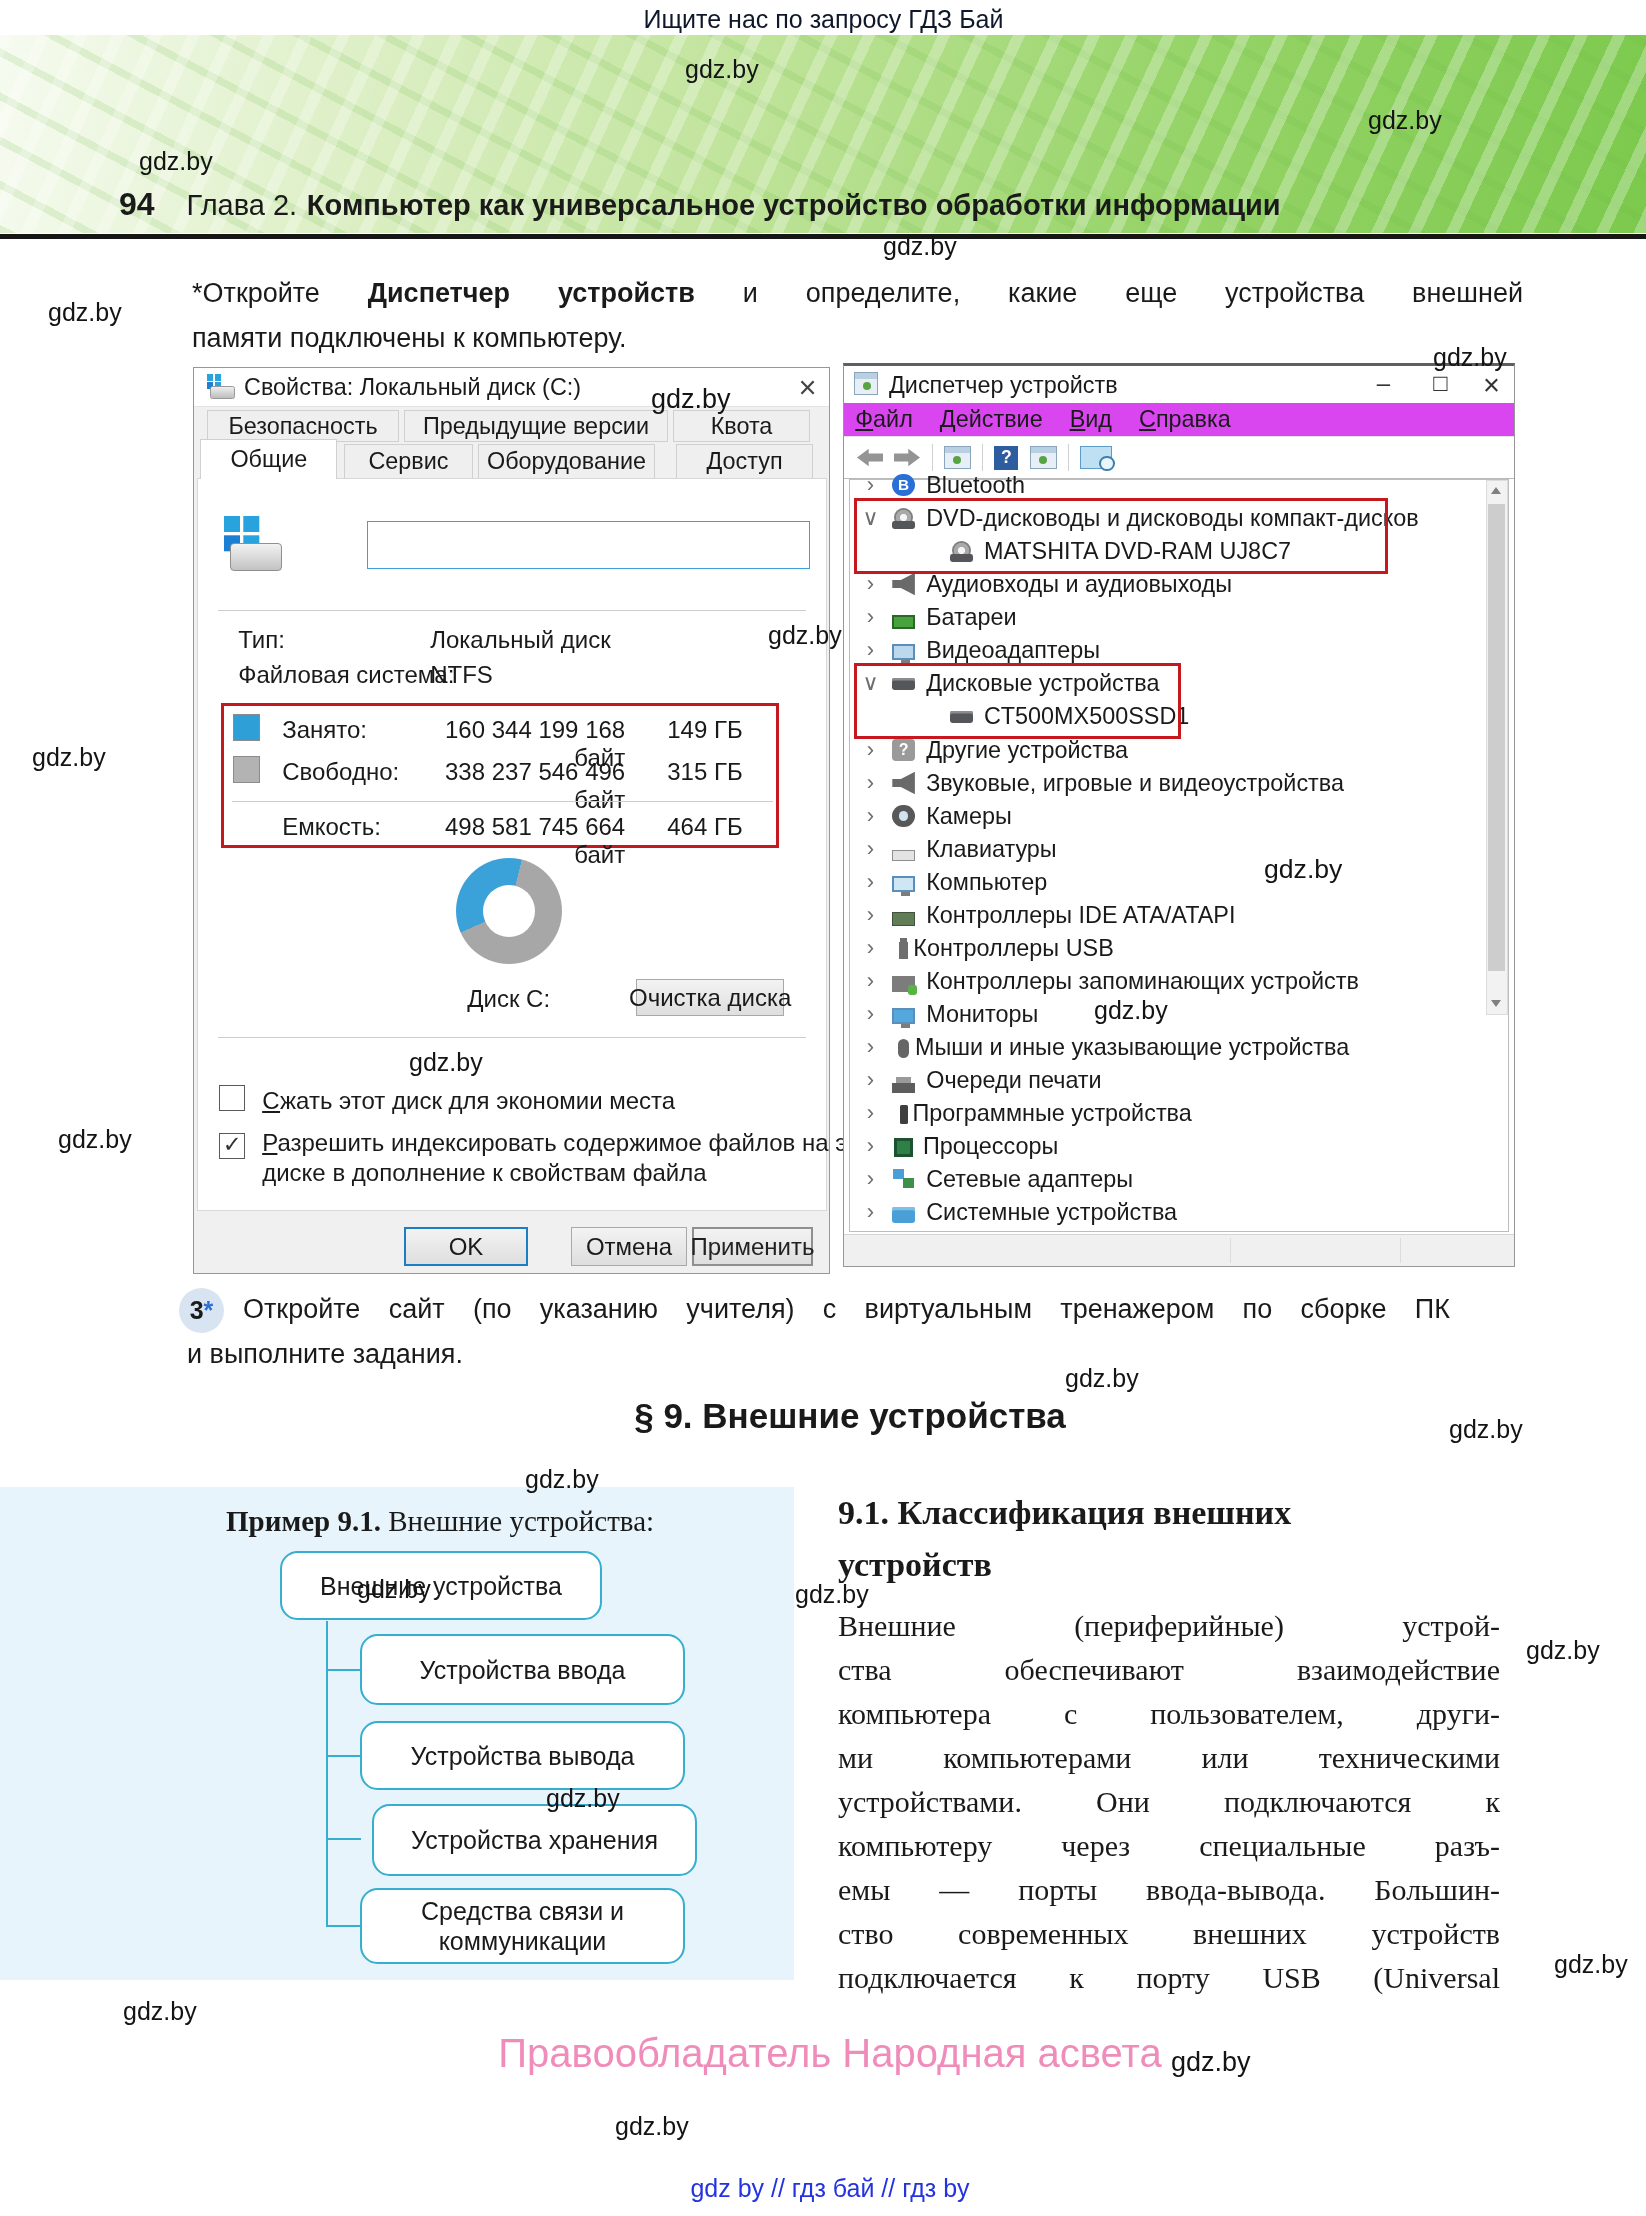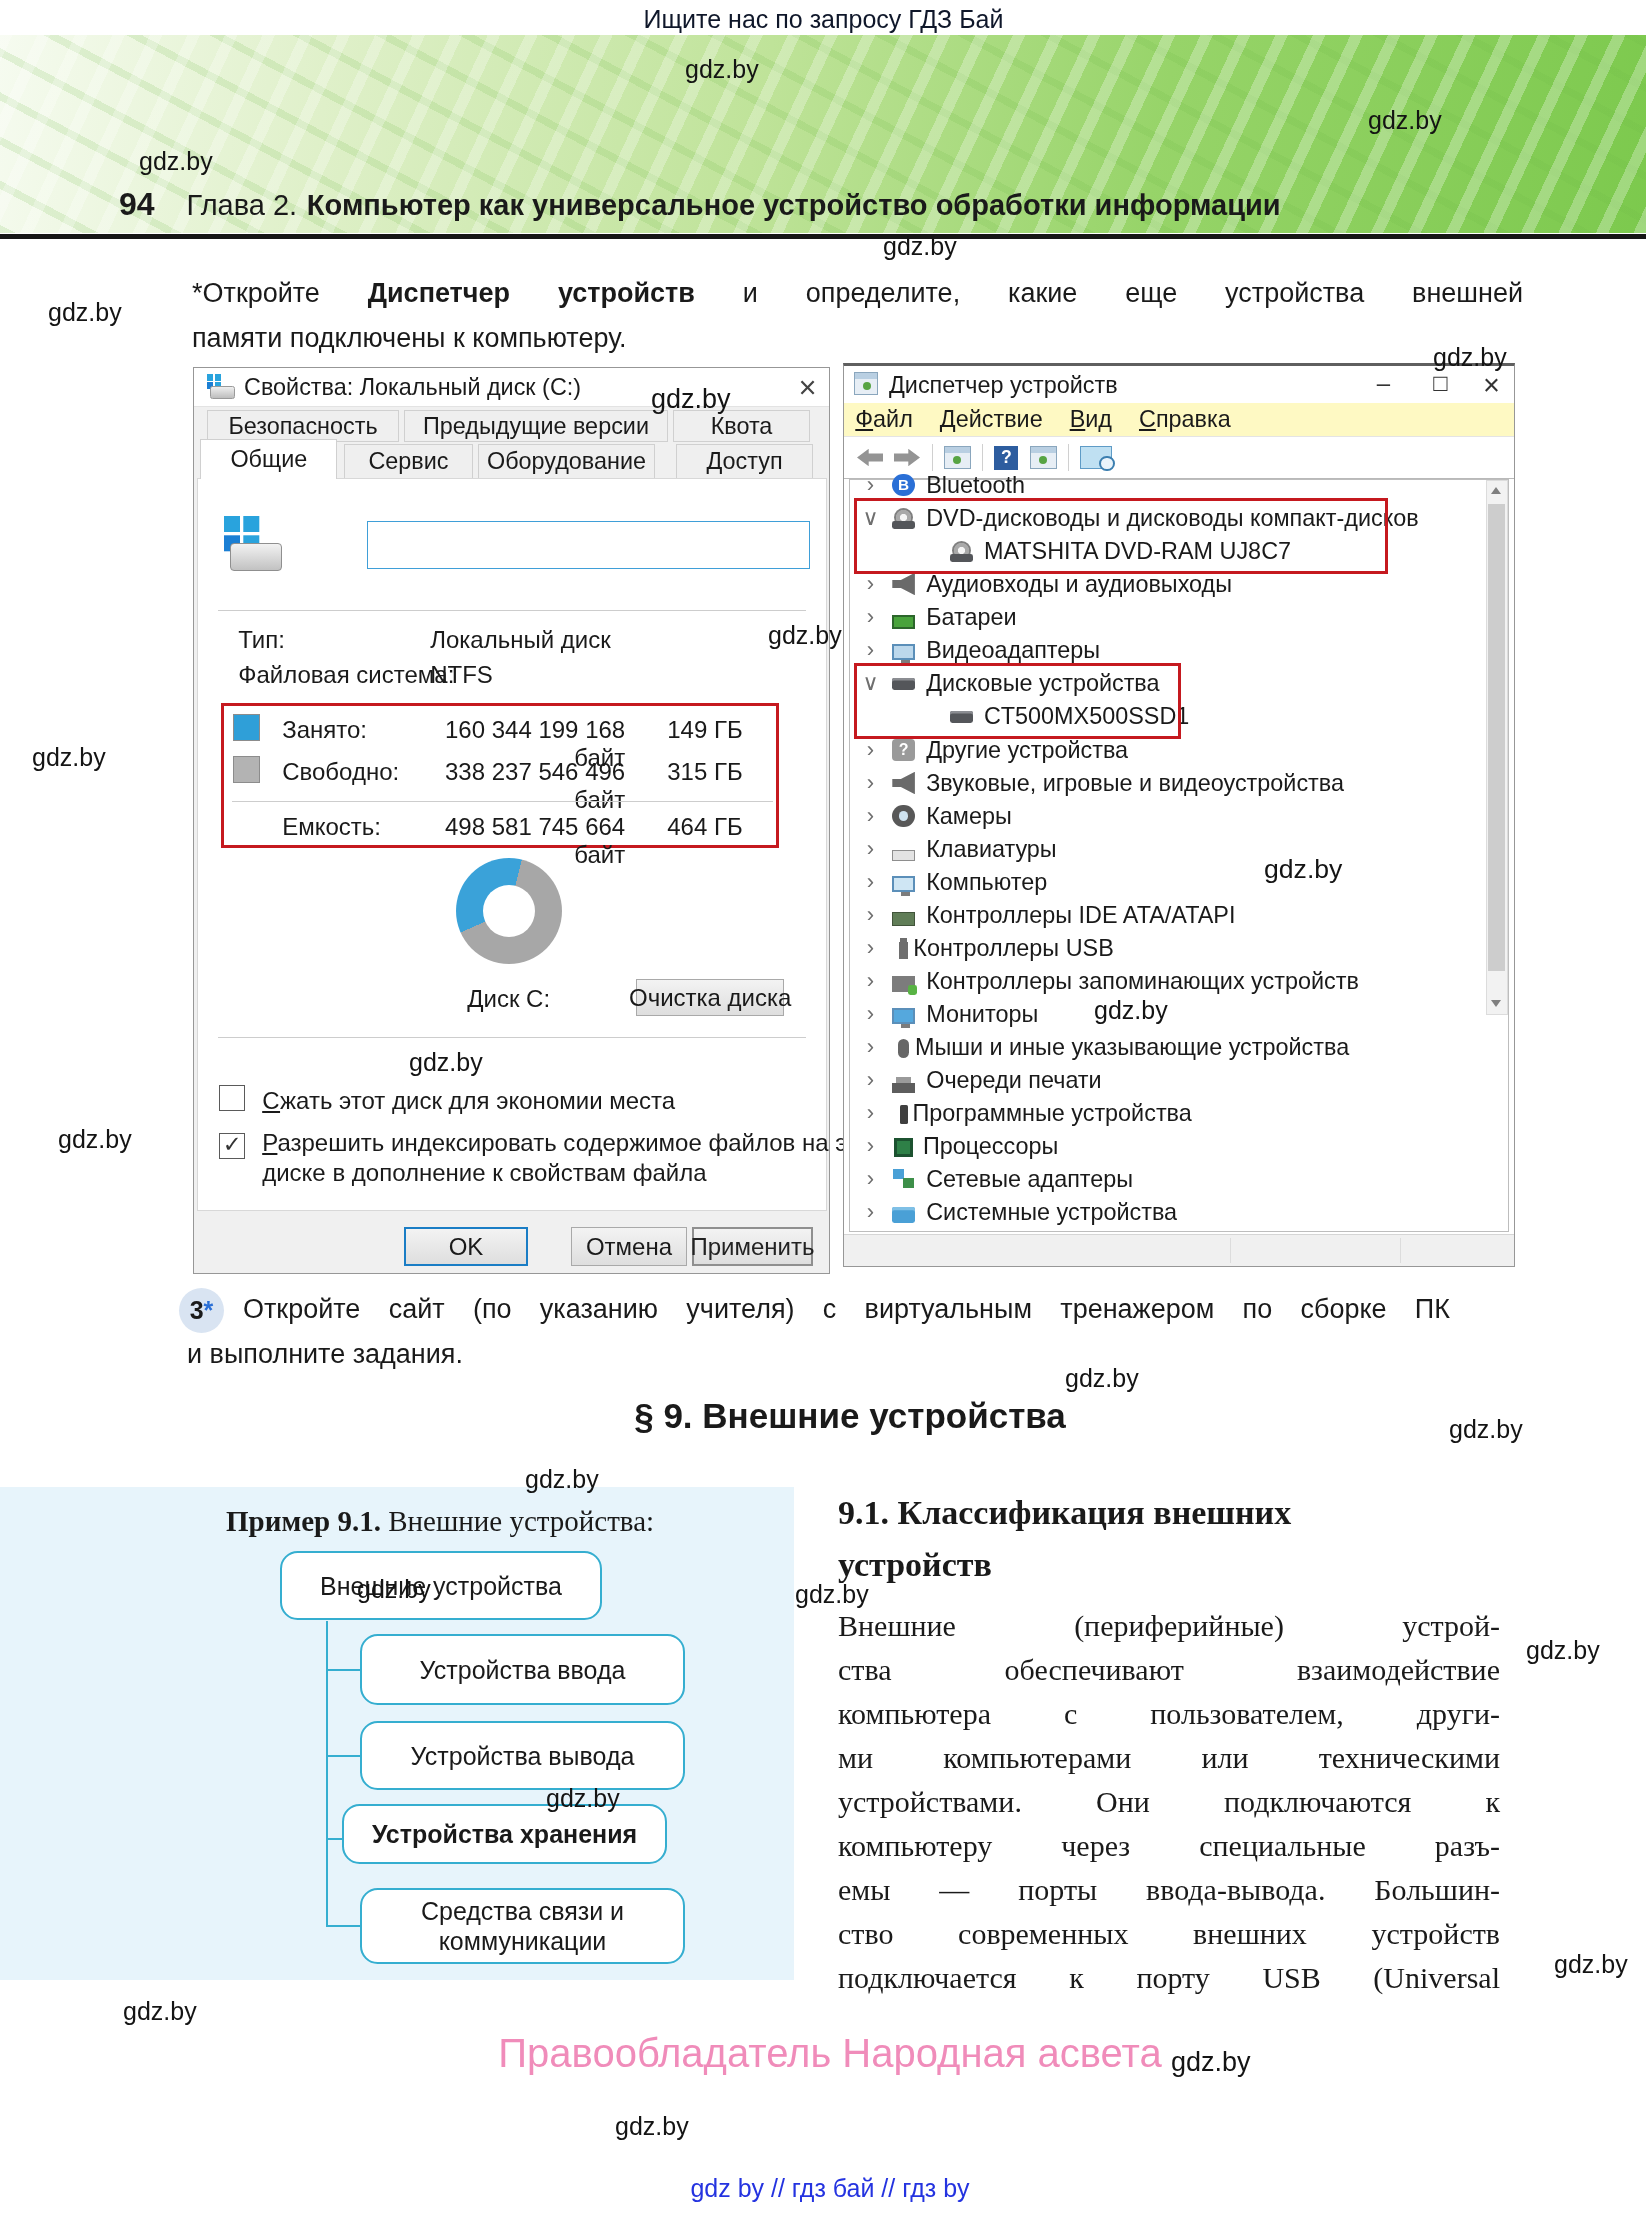--- a/index.html
+++ b/index.html
@@ -75,21 +75,21 @@
   .cb-label { position:absolute; left:64px; font-size:24px; white-space:nowrap; }
   .props-btn { position:absolute; height:39px; }
   .btn-ok { left:210px; top:859px; width:124px; border:2.4px solid #1a7dc5; }
   .btn-cancel { left:377px; top:859px; width:116px; }
   .btn-apply { left:498px; top:859px; width:121px; border:2.4px solid #8f8f8f; color:#222; }
 
   
   #dm { left:843px; top:363px; width:672px; height:904px; background:#fff; border-top:3.2px solid #5f5f5f; }
   #dm .titlebar { border-bottom:none; height:37px; }
   .dm-ctrl { position:absolute; top:3.2px; font-size:24px; color:#333; width:35px; text-align:center; }
-  .menubar { position:absolute; left:0; top:37px; right:0; height:34px; background:#fef9c3;
+  .menubar { position:absolute; left:0; top:37px; right:0; height:34px; background:#d946ef;
     border-bottom:1.6px solid #e4e4e4; display:flex; align-items:center; padding-left:11.3px; gap:27px; }
   .menu-item { font-size:23.4px; display:inline-block; }
   .toolbar { position:absolute; left:0; top:71px; right:0; height:42px; background:#fff;
     border-bottom:1.6px solid #b9b9b9; display:flex; align-items:center; padding-left:13px; gap:11.3px; }
   .tsep { width:0; height:27px; border-left:1.6px solid #d0d0d0; }
   .tb-arrow { width:26px; height:17.7px; background:#949494;
     clip-path:polygon(0 50%,45% 0,45% 28%,100% 28%,100% 72%,45% 72%,45% 100%); }
   .tb-arrow.fwd { transform:scaleX(-1); }
   .tb-win { width:27px; height:22.6px; background:#e7eef5; border:1.6px solid #8aa6bd; position:relative; }
   .tb-win::before { content:""; position:absolute; left:0; top:0; right:0; height:5.6px; background:#b9cfe2; }
@@ -171,21 +171,21 @@
   .example-title { position:absolute; left:226px; top:17.7px; font-family:"Liberation Serif", serif; font-size:29px; }
   .example-title b { font-weight:bold; }
   .dg-box { position:absolute; background:#fff; border:2.4px solid #35aed0; border-radius:17.7px;
     display:flex; align-items:center; justify-content:center; text-align:center;
     font-size:25px; line-height:30px; padding:3.2px 24px; }
   .dg-root { left:280px; top:64px; width:322px; height:69px; }
   .dg-vline { position:absolute; left:326px; top:134px; width:2.4px; height:305px; background:#35aed0; }
   .dg-stub { position:absolute; left:326px; width:35px; height:2.4px; background:#35aed0; }
   .dg-c0 { left:360px; top:147px; width:325px; height:71px; }
   .dg-c1 { left:360px; top:234px; width:325px; height:69px; }
-  .dg-c2 { left:342px; top:317px; width:325px; height:60px;font-weight:bold; }
+  .dg-c2 { left:372px; top:317px; width:325px; height:72px; }
   .dg-c3 { left:360px; top:401px; width:325px; height:76px; padding:3.2px 56px; }
 
   
   .col91 { position:absolute; left:838px; top:1487px; width:662px; font-family:"Liberation Serif", serif; }
   .h91 { font-size:34px; font-weight:bold; line-height:52px; }
   .p91 { margin-top:17.7px; }
   .p91 div { font-size:30px; height:44px; text-align:justify; text-align-last:justify; white-space:nowrap; }
 
   
   .footer-pink { position:absolute; left:0; top:2031px; width:1660px; text-align:center;

